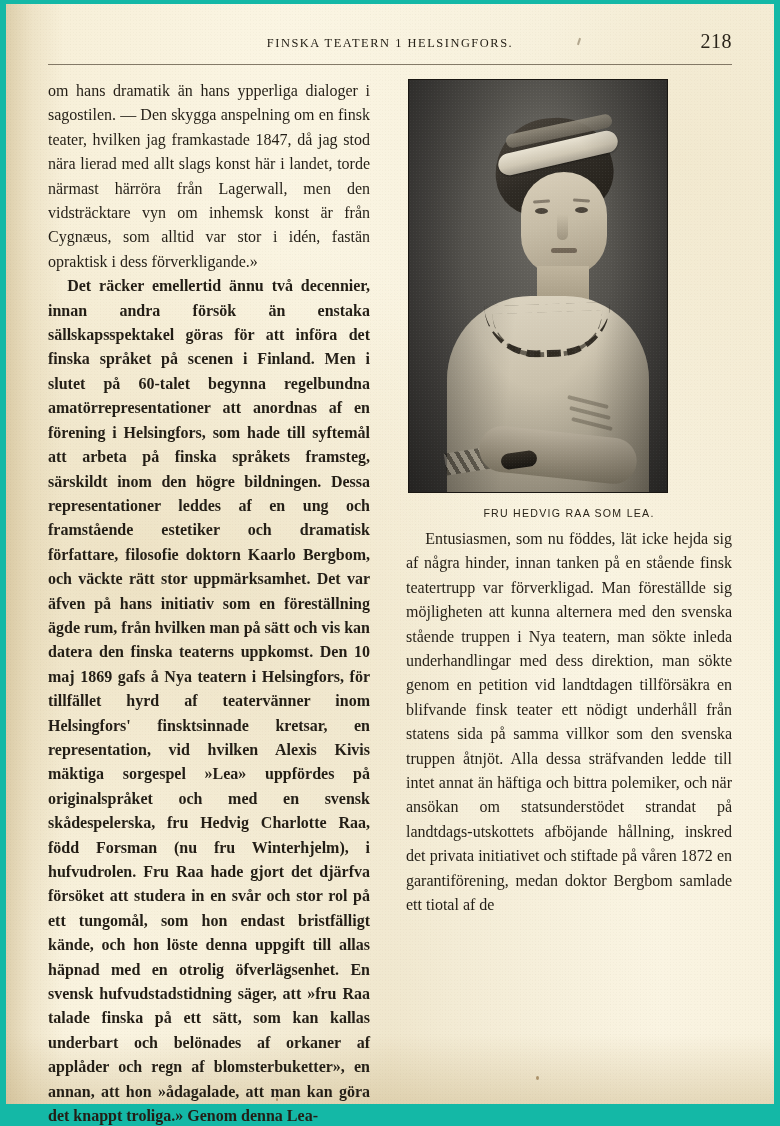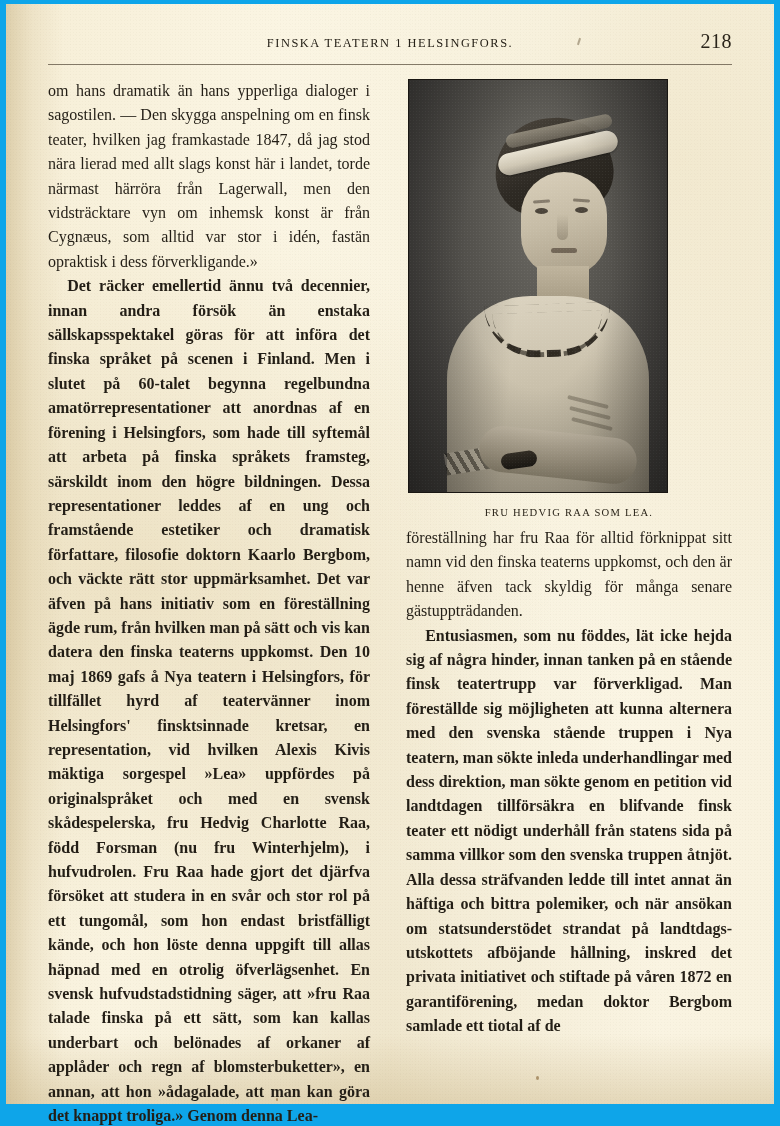--- a/index.html
+++ b/index.html
@@ -5,21 +5,21 @@
   html, body {
     margin: 0;
     padding: 0;
     background: #ffffff;
   }
   .page {
     position: relative;
     width: 780px;
     height: 1126px;
     overflow: hidden;
-    background: #0ea5e9;
+    background: #14b8a6;
     font-family: "Liberation Serif", "DejaVu Serif", serif;
   }
   
   .paper {
     position: absolute;
     left: 6px;
     top: 4px;
     right: 6px;
     bottom: 22px;
     background:
@@ -315,21 +315,21 @@
     transform: rotate(-9deg);
     opacity: 0.8;
   }
 
   .figcaption {
     margin-top: 14px;
     text-align: center;
     font-size: 10.6px;
     letter-spacing: 1.25px;
     color: #2a2419;
-    font-family: Liberation Serif, serif;
+    font-family: Liberation Sans, sans-serif;
   }
 
   .edge-speck {
     position: absolute;
     width: 3px; height: 4px;
     border-radius: 50%;
     background: #8a6a3c;
     opacity: 0.65;
   }
 </style>
@@ -388,19 +388,18 @@
             <div class="fig-finger" style="left:158px; top:320px; transform:rotate(14deg);"></div>
             <div class="fig-finger" style="left:160px; top:331px; transform:rotate(14deg);"></div>
             <div class="fig-finger" style="left:162px; top:342px; transform:rotate(14deg);"></div>
             <div class="fig-bracelet"></div>
             <div class="photo-noise"></div>
             <div class="photo-vignette"></div>
           </div>
           <figcaption class="figcaption">FRU  HEDVIG  RAA  SOM  LEA.</figcaption>
         </figure>
 
-        <p class="body">föreställning har fru Raa för alltid förknippat sitt namn vid den finska teaterns uppkomst, och den är henne äfven tack skyldig för många senare gästuppträdanden.</p>
         <p class="body indent">Entusiasmen, som nu föddes, lät icke hejda sig af några hinder, innan tanken på en stående finsk teatertrupp var förverkligad. Man föreställde sig möjligheten att kunna alternera med den svenska stående truppen i Nya teatern, man sökte inleda underhandlingar med dess direktion, man sökte genom en petition vid landtdagen tillförsäkra en blifvande finsk teater ett nödigt underhåll från statens sida på samma villkor som den svenska truppen åtnjöt. Alla dessa sträfvanden ledde till intet annat än häftiga och bittra polemiker, och när ansökan om statsunderstödet strandat på landtdags-utskottets afböjande hållning, inskred det privata initiativet och stiftade på våren 1872 en garantiförening, medan doktor Bergbom samlade ett tiotal af de</p>
       </div>
 
     </div>
   </div>
 </div>
 
 </body></html>

